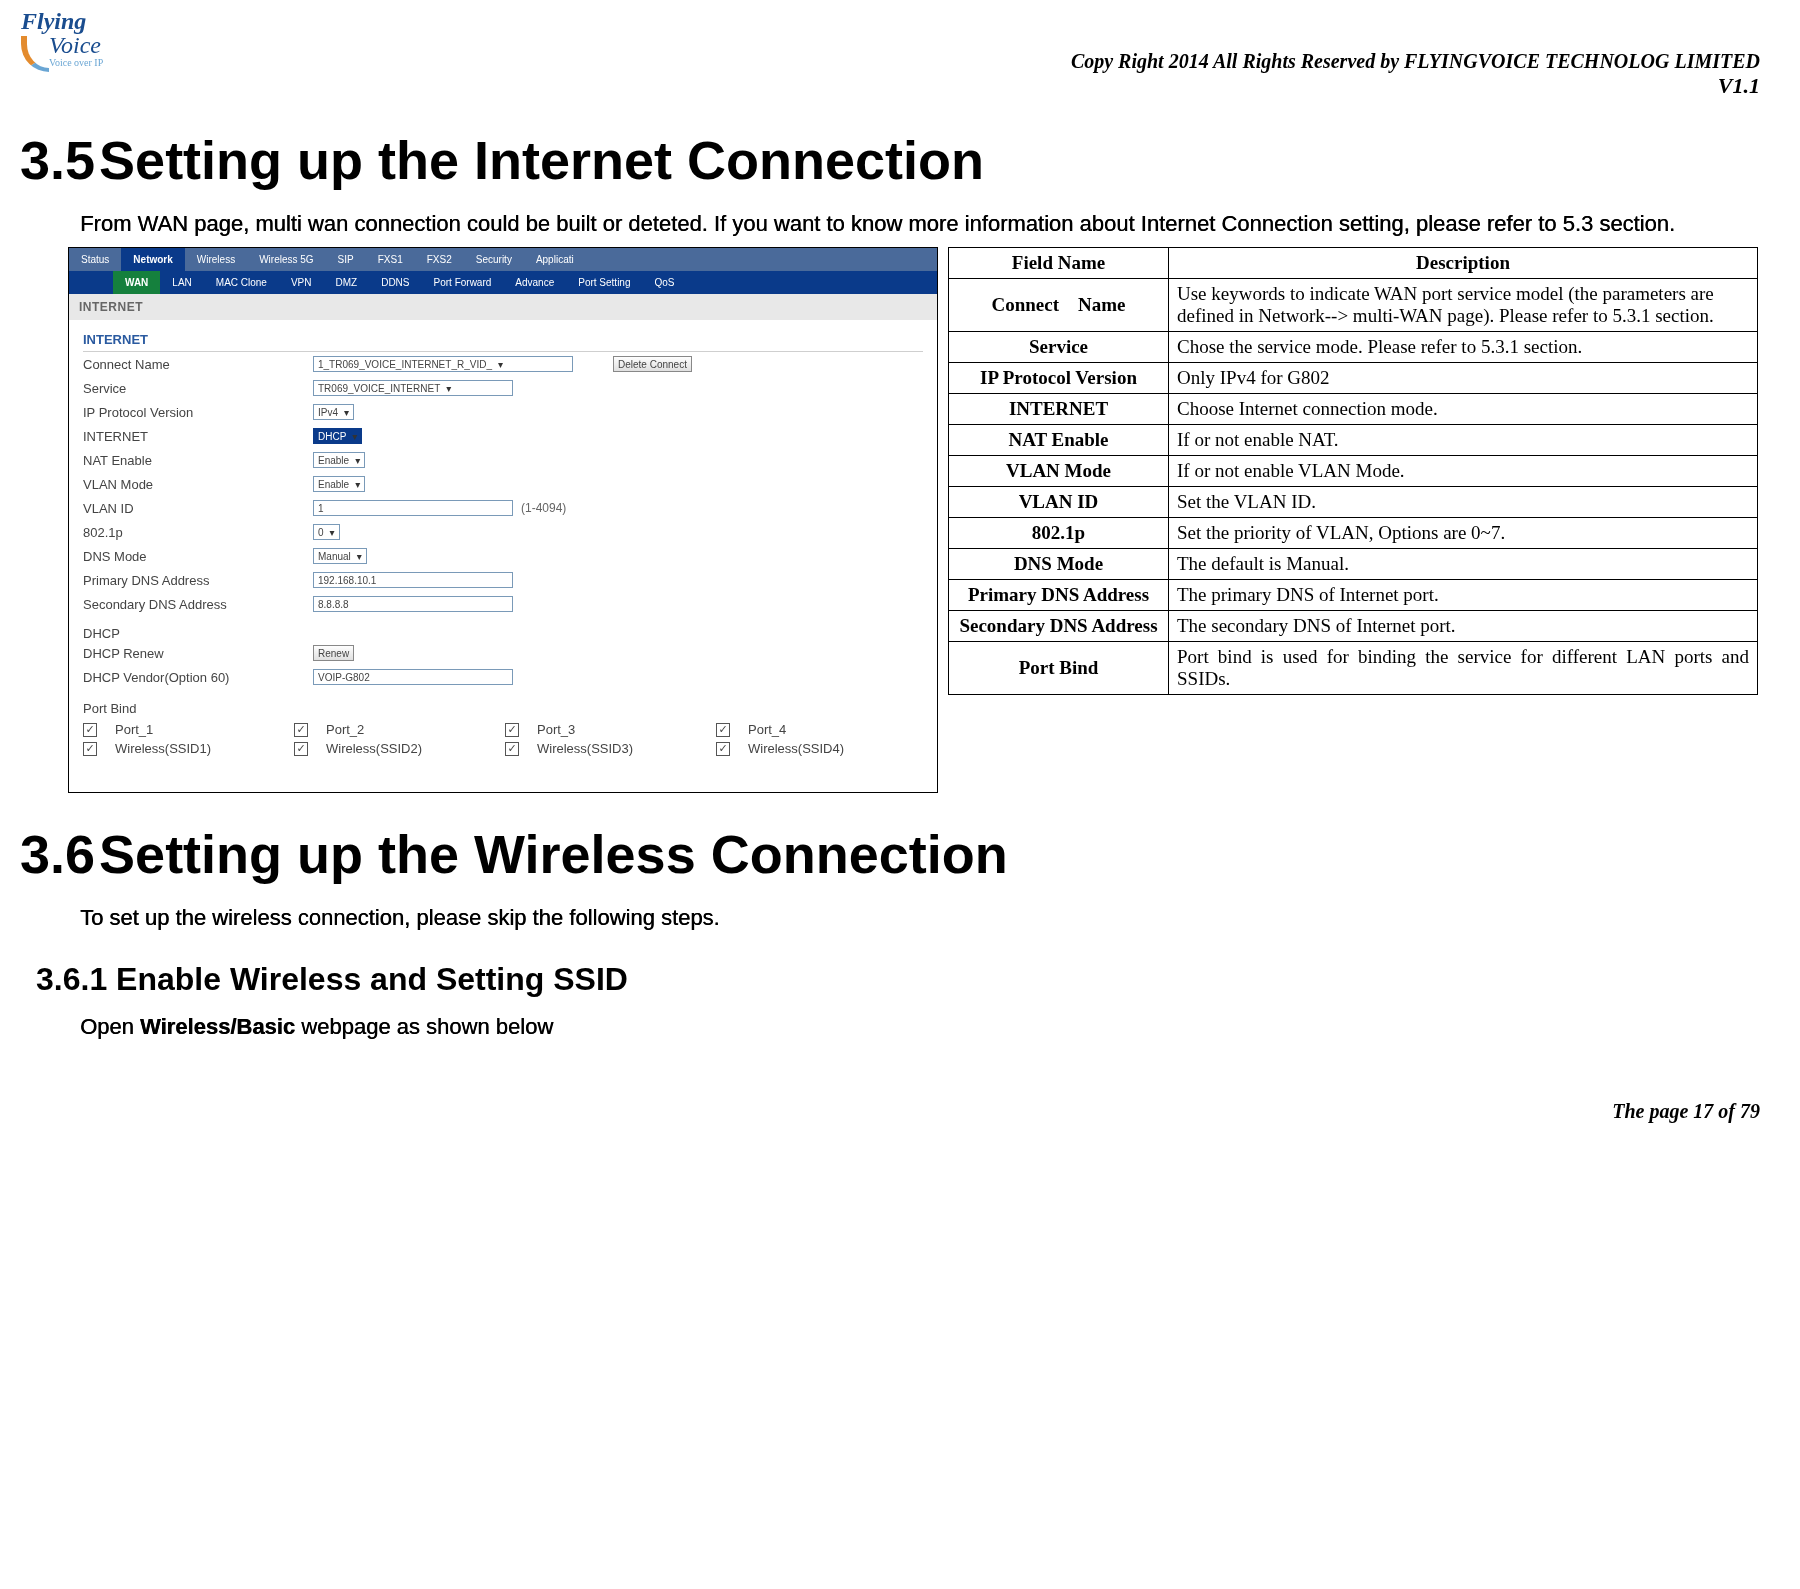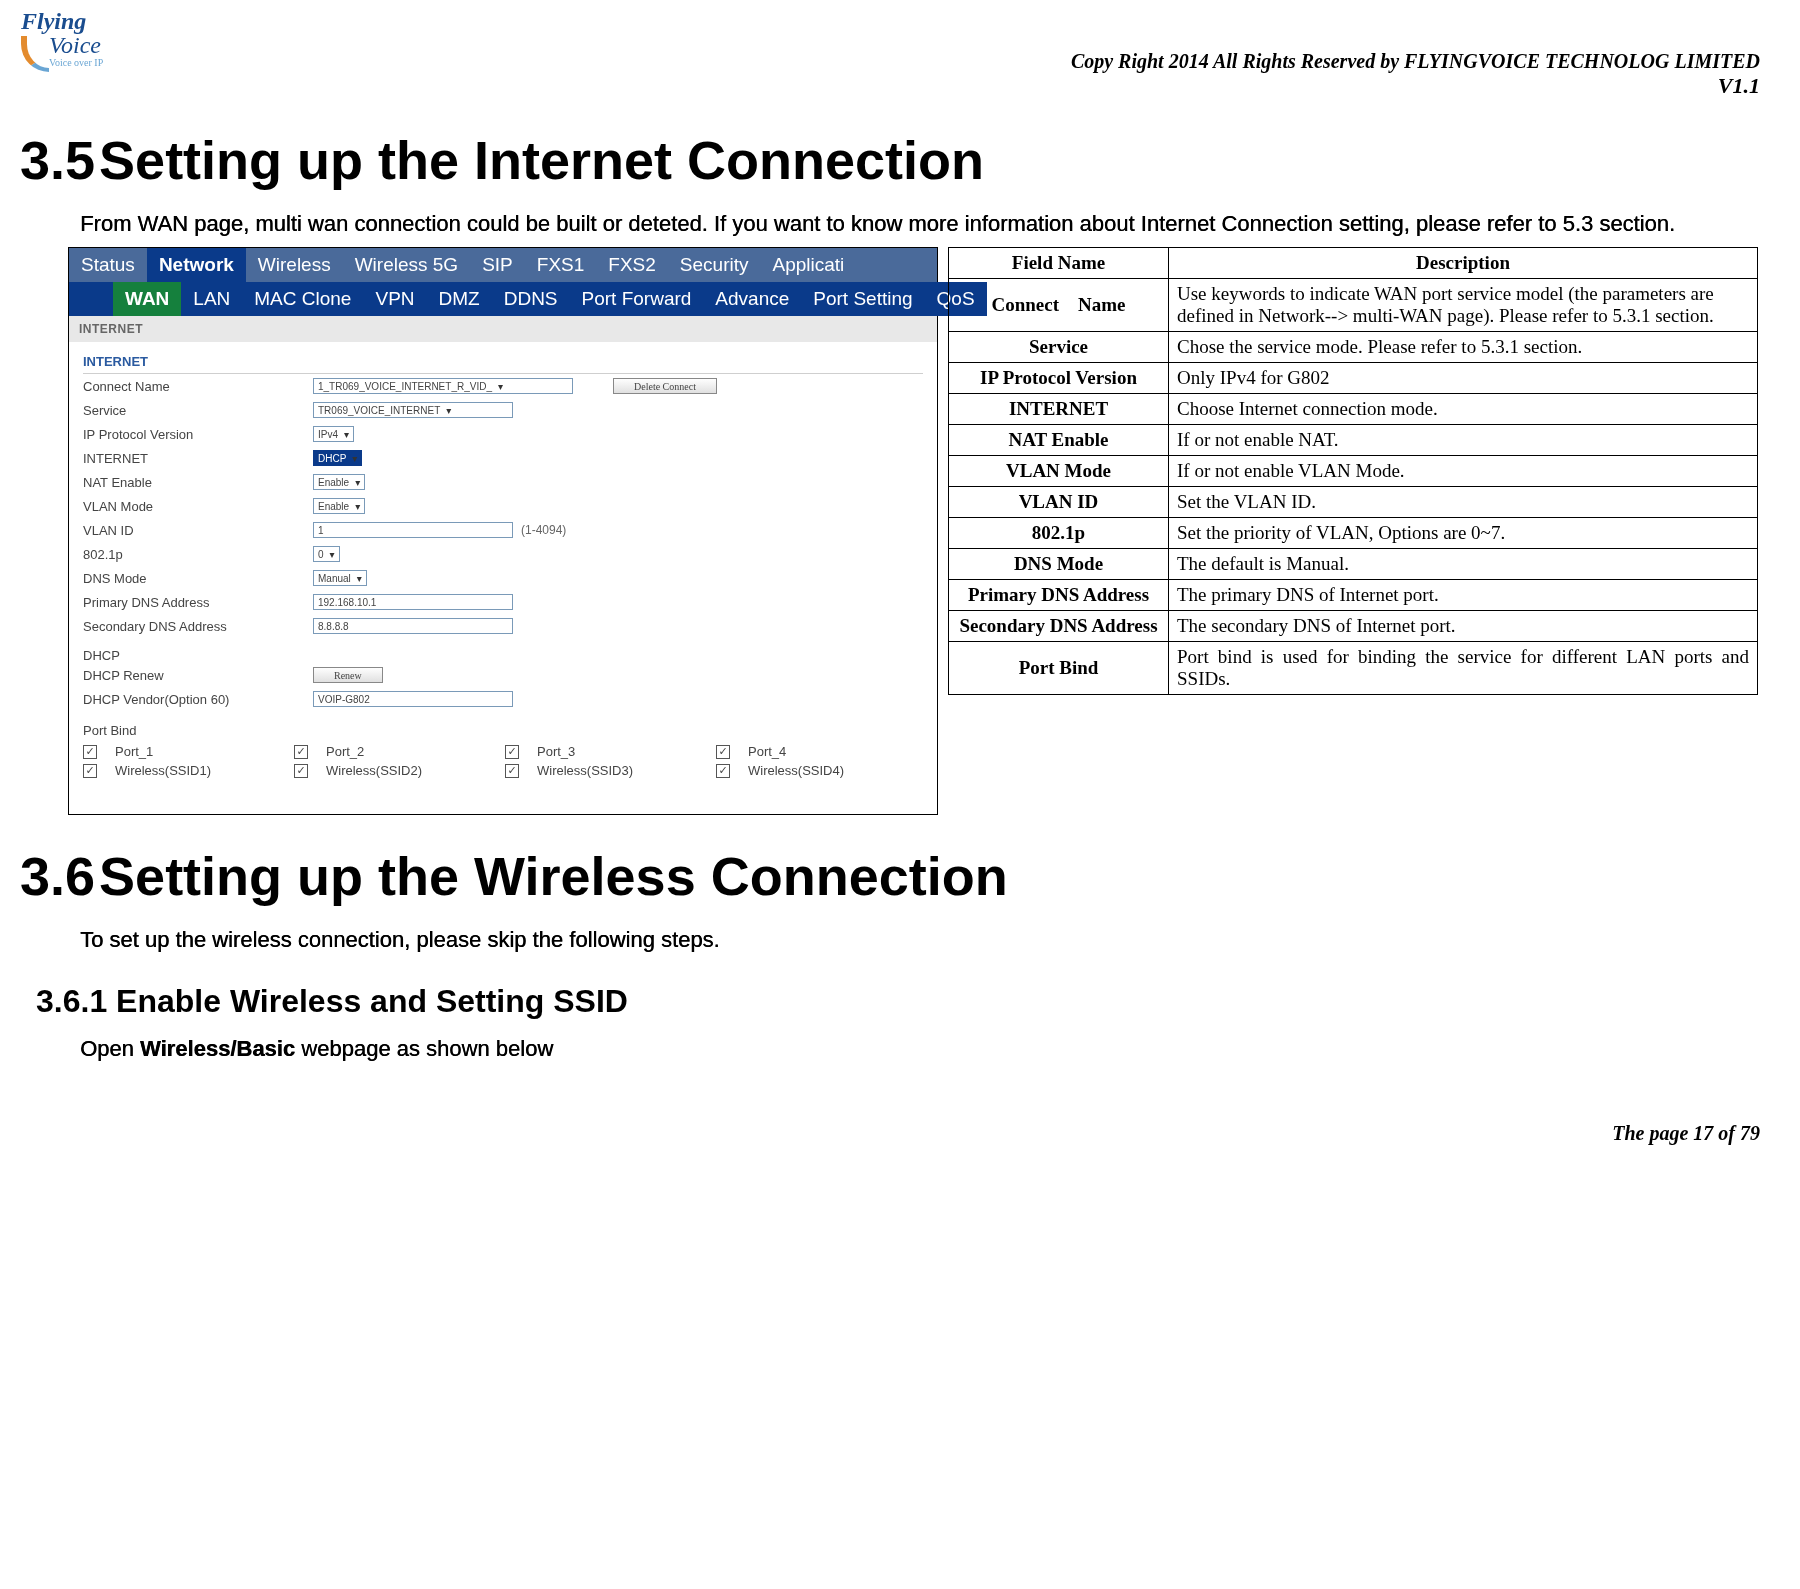--- a/index.html
+++ b/index.html
@@ -71,21 +71,21 @@
     width: 870px;
     font-family: Tahoma, Arial, sans-serif;
     font-size: 14px;
     color: #222;
     background: #fff;
     padding-bottom: 30px;
   }
   .tabs1, .tabs2 { display: flex; }
   .tabs1 .tab, .tabs2 .tab {
     padding: 6px 12px;
-    font-size: 19px;
+    font-size: 10px;
     color: #fff;
     white-space: nowrap;
   }
   .tabs1 { background: #4a6a9a; }
   .tabs1 .tab { background: #4a6a9a; }
   .tabs1 .tab.active { background: #0a3a8a; font-weight: bold; }
   .tabs2 { background: #0a3a8a; }
   .tabs2 .tab { background: #0a3a8a; }
   .tabs2 .tab.active { background: #15803d; font-weight: bold; margin-left: 44px; }
   .grayband {
@@ -118,23 +118,22 @@
   }
   .ctrl.sel::after {
     content: "▾";
     font-size: 10px;
     margin-left: 6px;
     color: #333;
   }
   .ctrl.btn {
     background: linear-gradient(#fefefe,#e0e0e0);
     border: 1px solid #888;
-    padding: 1px 20px;
+    padding: 1px 4px;
     cursor: default;
-    font-family: Liberation Serif, serif;
   }
   .ctrl.dhcp { background: #0a3a8a; color: #fff; border-color: #0a3a8a; }
   .ctrl.txt { width: 200px; }
   .note { color:#666; font-size: 12px; margin-left: 8px; }
   .pb-grid {
     display: grid;
     grid-template-columns: 28px 1fr 28px 1fr 28px 1fr 28px 1fr;
     row-gap: 4px;
     column-gap: 4px;
     padding: 6px 0 2px 0;

